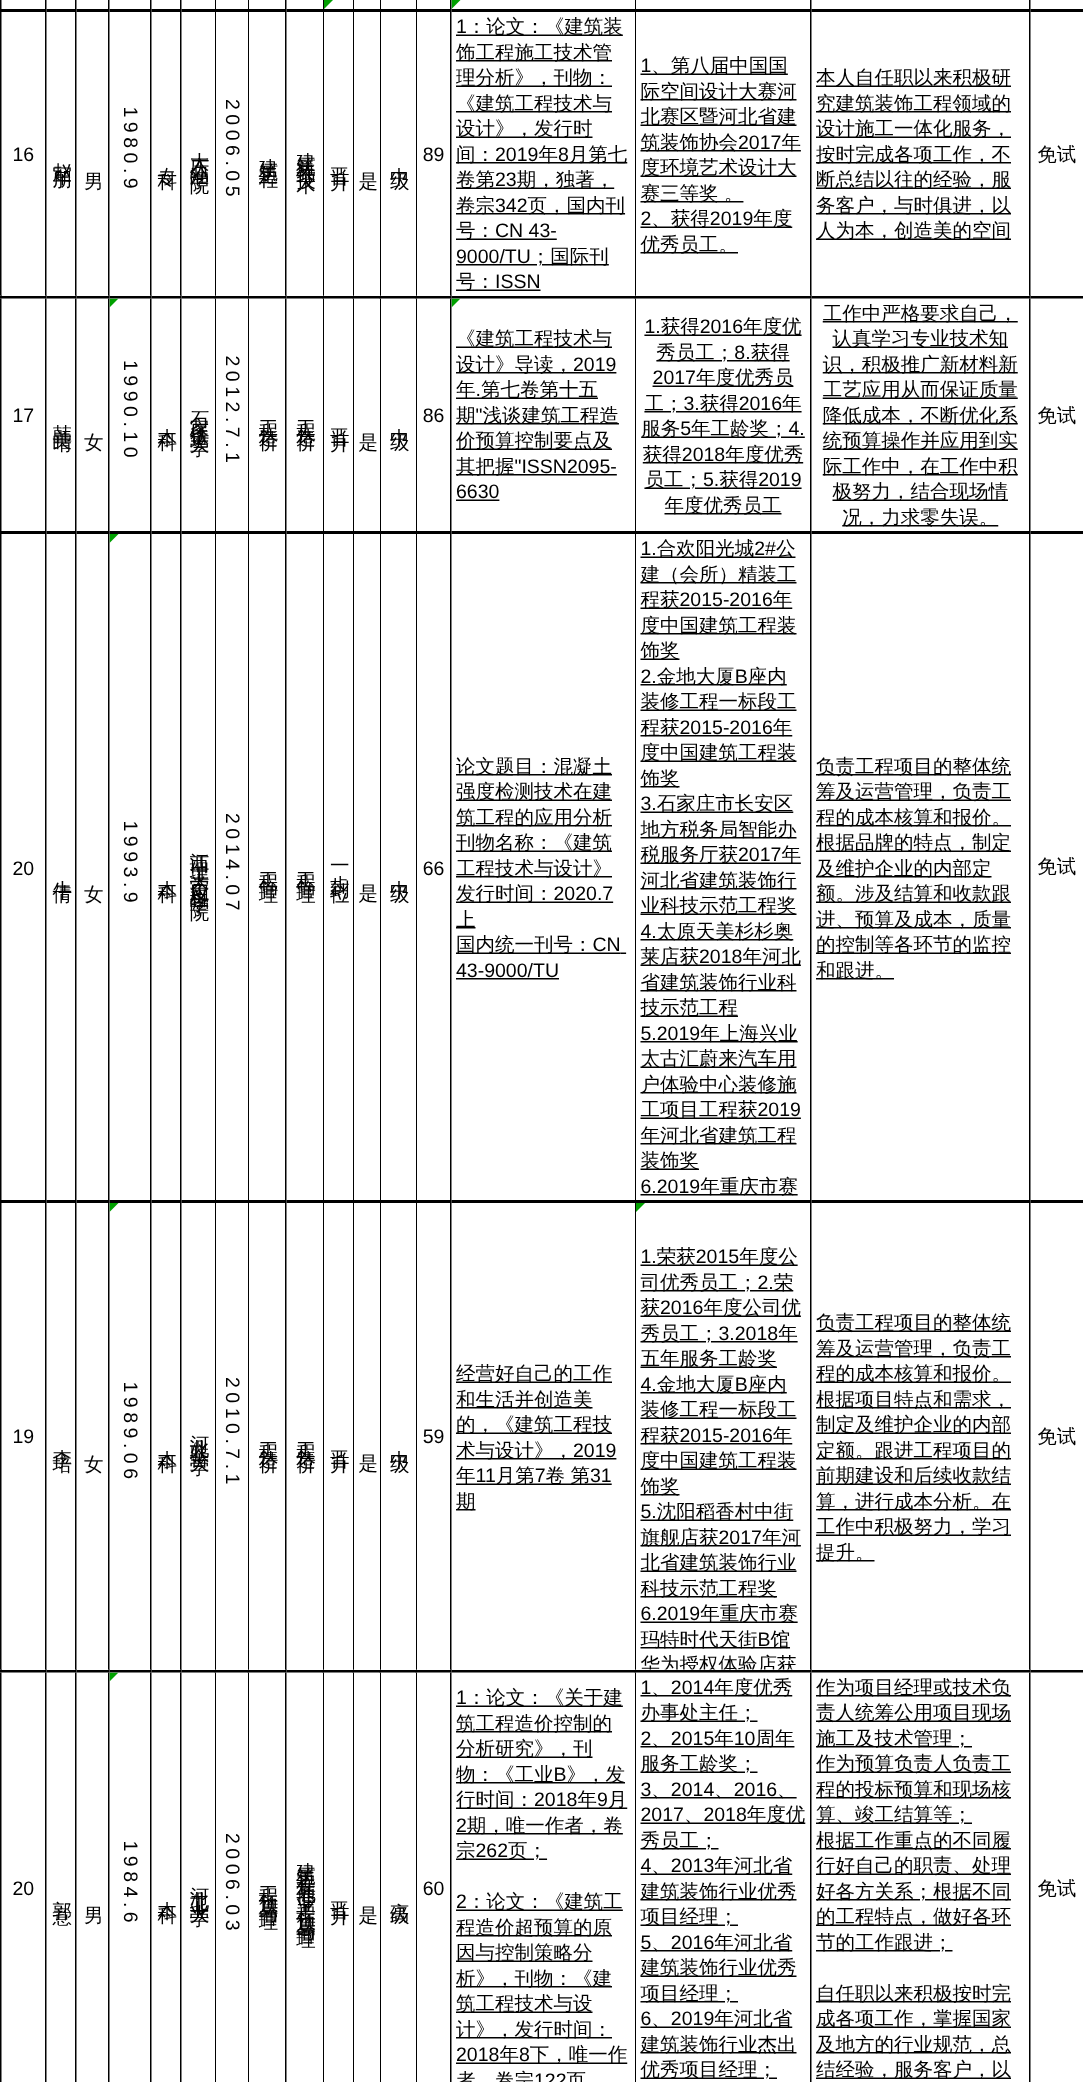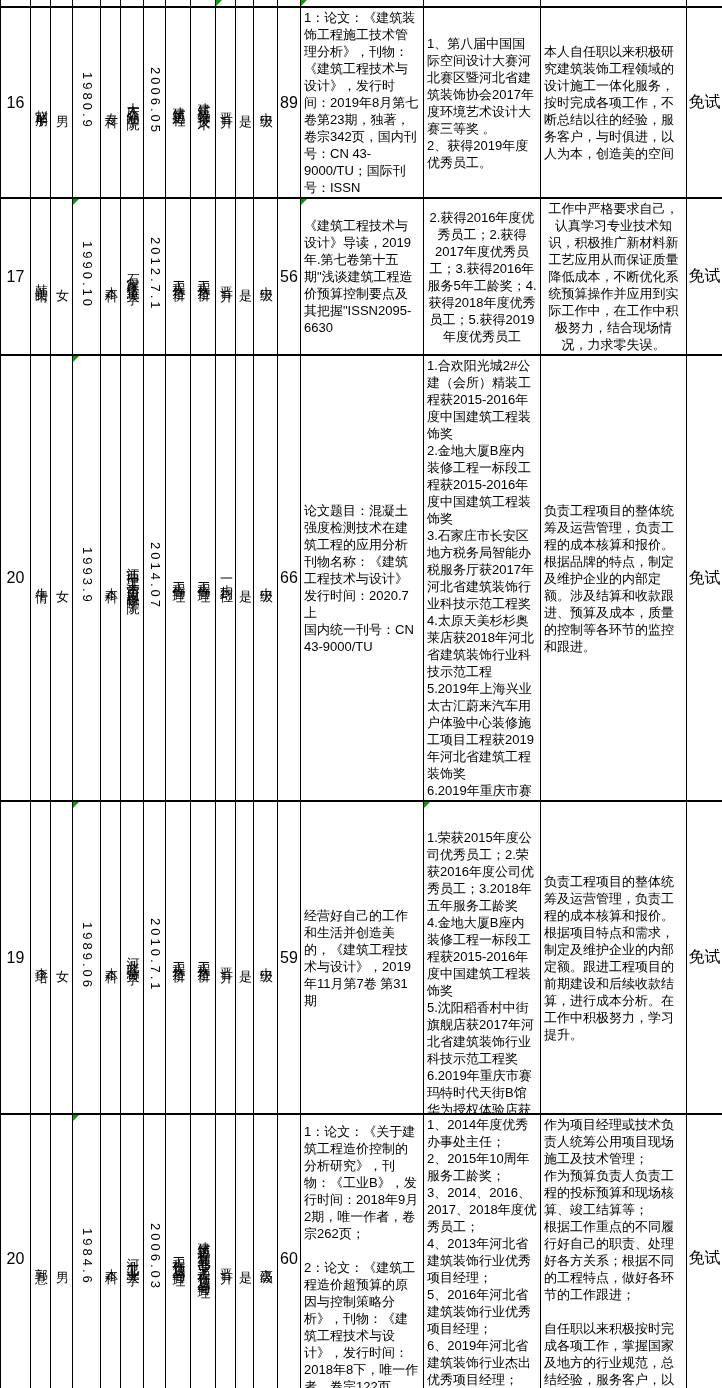--- a/index.html
+++ b/index.html
@@ -26,34 +26,34 @@
     position:relative;
   }
   tr.sliver{height:7px;}
   tr.sliver td{border-top:0;}
   tr.r16{height:191px;}
   tr.r17{height:157px;}
   tr.r18{height:446px;}
   tr.r19{height:287px;}
   tr.r20{height:289px;}
   
-  td.num{text-align:center;vertical-align:middle;font-size:16px;}
+  td.num{text-align:center;vertical-align:middle;font-size:13px;}
   
   td.vc{text-align:center;vertical-align:middle;}
   span.v{
     display:inline-block;
     writing-mode:vertical-rl;
     text-orientation:mixed;
     font-size:13px;
     letter-spacing:3px;
     line-height:1.15;
     white-space:pre;
   }
   
-  td.t{vertical-align:middle;}
+  td.t{vertical-align:middle;text-decoration:underline;}
   td.t .tw{
     font-size:13px;
     line-height:17px;
     white-space:pre-wrap;
     word-break:normal;
     overflow-wrap:break-word;
     padding:1px 3px;
     overflow:hidden;
     display:flex;
     flex-direction:column;
@@ -155,27 +155,27 @@
       <td class="vc"><span class="v">女</span></td>
       <td class="vc"><span class="gtri"></span><span class="v">1990.10</span></td>
       <td class="vc"><span class="v">本科</span></td>
       <td class="vc"><span class="v">石家庄铁道大学</span></td>
       <td class="vc"><span class="v">2012.7.1</span></td>
       <td class="vc"><span class="v">工程造价</span></td>
       <td class="vc"><span class="v">工程造价</span></td>
       <td class="vc"><span class="v">晋升</span></td>
       <td class="vc"><span class="v">是</span></td>
       <td class="vc"><span class="v">中级</span></td>
-      <td class="num"><span>56</span></td>
+      <td class="num"><span>86</span></td>
       <td class="t">
             <span class="gtri"></span>
             <div class="tw">《建筑工程技术与设计》导读，2019年.第七卷第十五期"浅谈建筑工程造价预算控制要点及其把握"ISSN2095-6630</div>
           </td>
       <td class="t ctr">
-            <div class="tw">2.获得2016年度优秀员工；2.获得2017年度优秀员工；3.获得2016年服务5年工龄奖；4.获得2018年度优秀员工；5.获得2019年度优秀员工</div>
+            <div class="tw">1.获得2016年度优秀员工；8.获得2017年度优秀员工；3.获得2016年服务5年工龄奖；4.获得2018年度优秀员工；5.获得2019年度优秀员工</div>
           </td>
       <td class="t ctr">
             <div class="tw">工作中严格要求自己，认真学习专业技术知识，积极推广新材料新工艺应用从而保证质量降低成本，不断优化系统预算操作并应用到实际工作中，在工作中积极努力，结合现场情况，力求零失误。</div>
           </td>
       <td class="num"><span>免试</span></td>
     </tr>
 
     <tr class="r18">
       <td class="num"><span>20</span></td>
       <td class="vc"><span class="v">牛倩</span></td>

